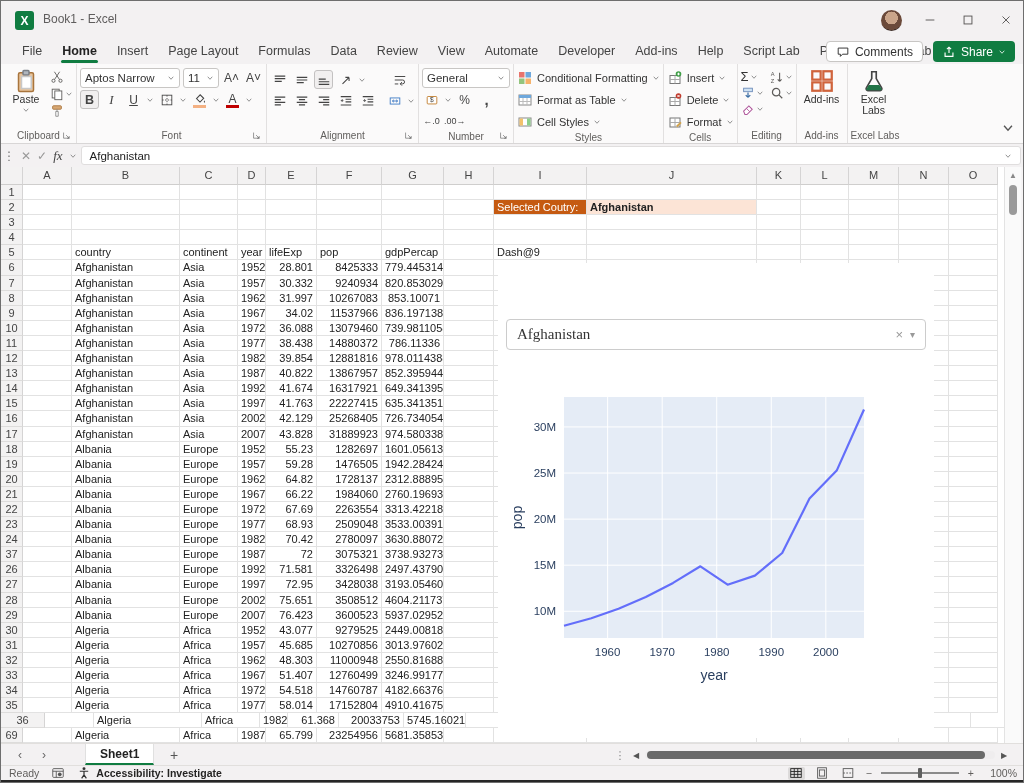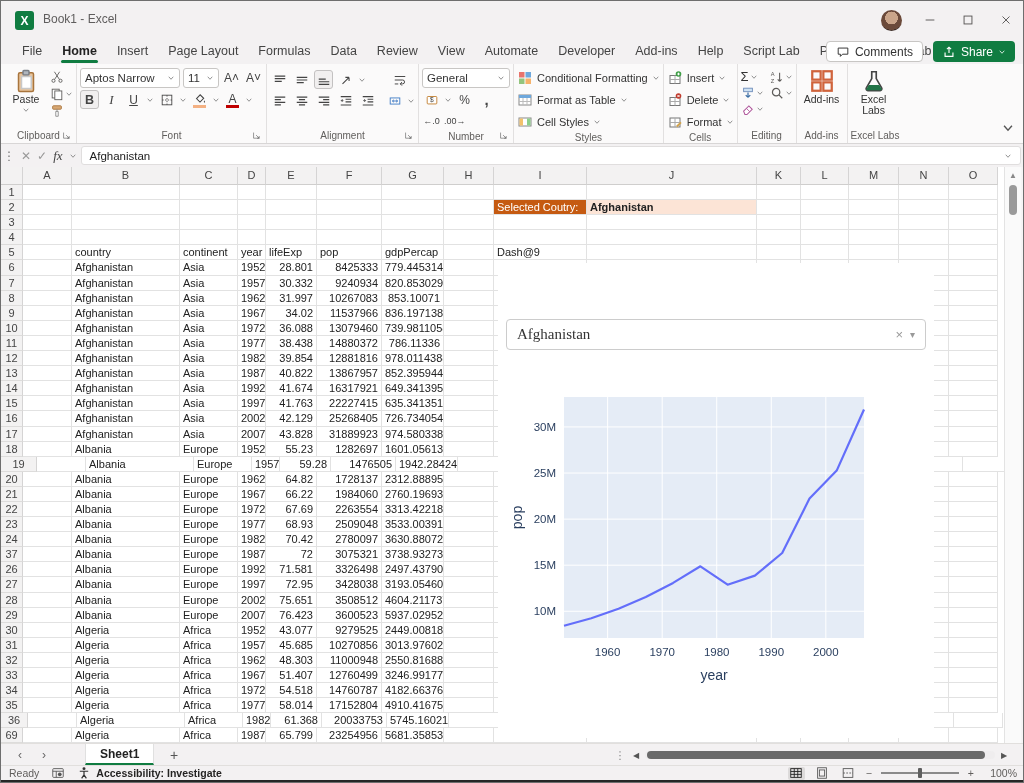--- a/index.html
+++ b/index.html
@@ -1077,21 +1077,21 @@
         <div class="gc cell" style="width:50px"></div>
         <div class="gc cell" style="width:93px"></div>
         <div class="gc cell" style="width:170px"></div>
         <div class="gc cell" style="width:44px"></div>
         <div class="gc cell" style="width:48px"></div>
         <div class="gc cell" style="width:50px"></div>
         <div class="gc cell" style="width:50px"></div>
         <div class="gc cell" style="width:49px"></div>
       </div>
       <div class="grow">
-        <div class="gc rh" style="width:36px">19</div>
+        <div class="gc rh" style="width:22px">19</div>
         <div class="gc cell" style="width:49px"></div>
         <div class="gc cell" style="width:108px">Albania</div>
         <div class="gc cell" style="width:58px">Europe</div>
         <div class="gc cell num" style="width:28px">1957</div>
         <div class="gc cell num" style="width:51px">59.28</div>
         <div class="gc cell num" style="width:65px">1476505</div>
         <div class="gc cell num" style="width:62px">1942.284244</div>
         <div class="gc cell" style="width:50px"></div>
         <div class="gc cell" style="width:93px"></div>
         <div class="gc cell" style="width:170px"></div>
@@ -1383,21 +1383,21 @@
         <div class="gc cell" style="width:50px"></div>
         <div class="gc cell" style="width:93px"></div>
         <div class="gc cell" style="width:170px"></div>
         <div class="gc cell" style="width:44px"></div>
         <div class="gc cell" style="width:48px"></div>
         <div class="gc cell" style="width:50px"></div>
         <div class="gc cell" style="width:50px"></div>
         <div class="gc cell" style="width:49px"></div>
       </div>
       <div class="grow">
-        <div class="gc rh" style="width:27px">36</div>
+        <div class="gc rh" style="width:44px">36</div>
         <div class="gc cell" style="width:49px"></div>
         <div class="gc cell" style="width:108px">Algeria</div>
         <div class="gc cell" style="width:58px">Africa</div>
         <div class="gc cell num" style="width:28px">1982</div>
         <div class="gc cell num" style="width:51px">61.368</div>
         <div class="gc cell num" style="width:65px">20033753</div>
         <div class="gc cell num" style="width:62px">5745.160213</div>
         <div class="gc cell" style="width:50px"></div>
         <div class="gc cell" style="width:93px"></div>
         <div class="gc cell" style="width:170px"></div>

